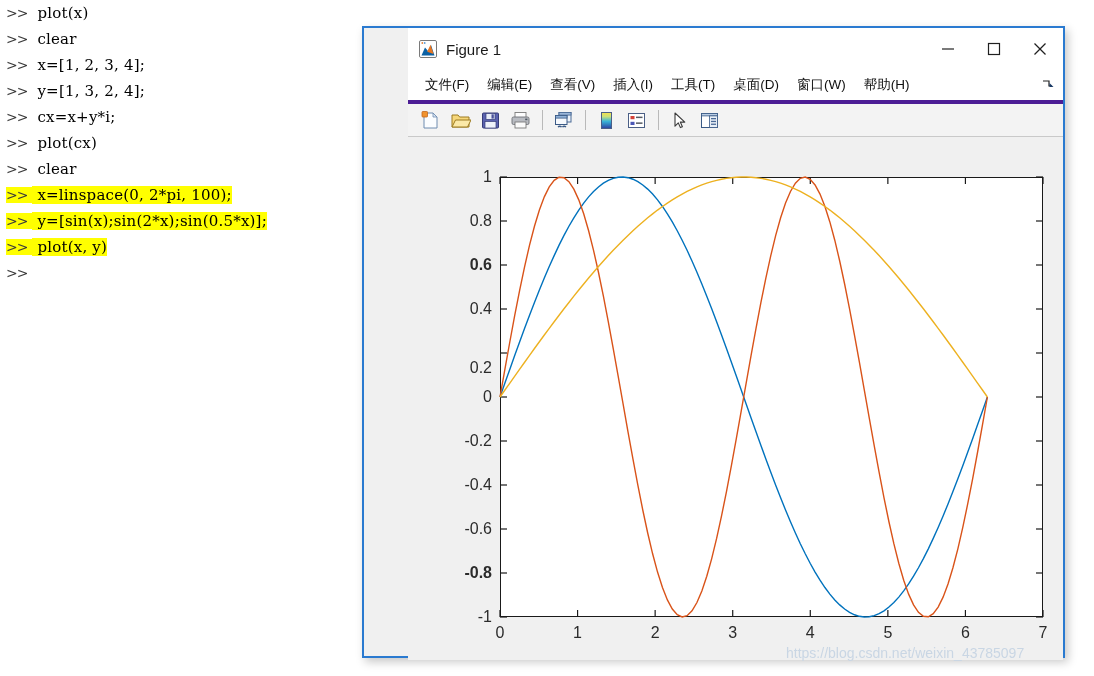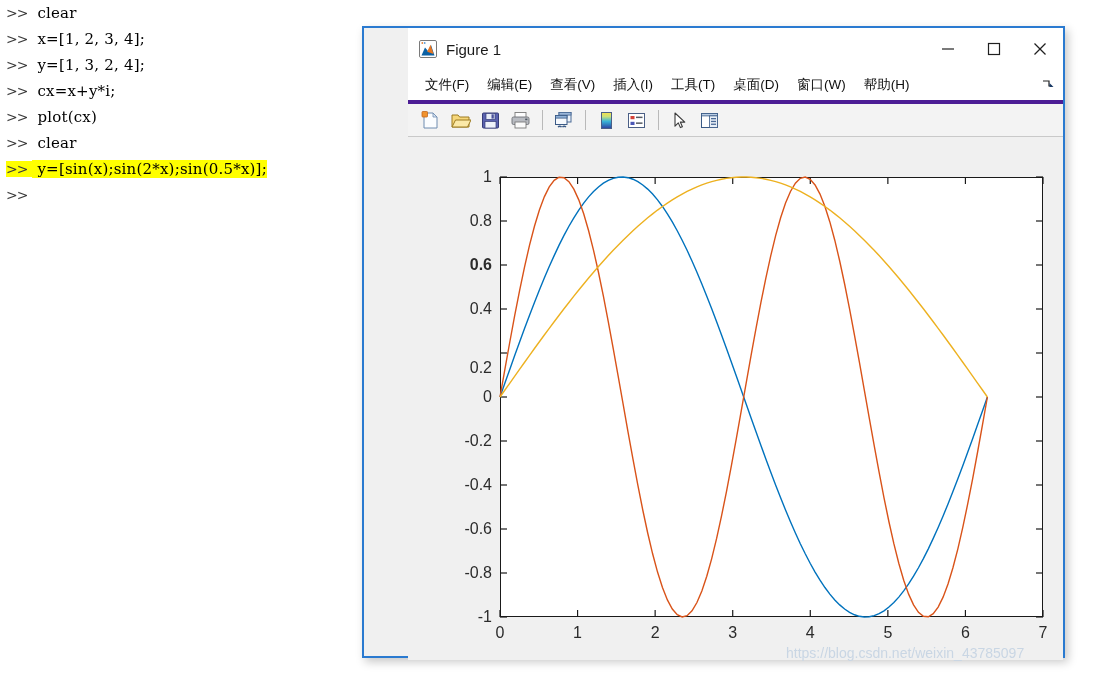--- a/index.html
+++ b/index.html
@@ -222,27 +222,30 @@
     font-size: 14px;
     color: #c9d6e4;
     white-space: nowrap;
     pointer-events: none;
   }
 </style>
 </head>
 <body>
 
 <div id="console">
+    <div class="cmd-line"><span class="prompt">&gt;&gt;</span><span class="code"> plot(x)</span></div>
     <div class="cmd-line"><span class="prompt">&gt;&gt;</span><span class="code"> clear</span></div>
     <div class="cmd-line"><span class="prompt">&gt;&gt;</span><span class="code"> x=[1, 2, 3, 4];</span></div>
     <div class="cmd-line"><span class="prompt">&gt;&gt;</span><span class="code"> y=[1, 3, 2, 4];</span></div>
     <div class="cmd-line"><span class="prompt">&gt;&gt;</span><span class="code"> cx=x+y*i;</span></div>
     <div class="cmd-line"><span class="prompt">&gt;&gt;</span><span class="code"> plot(cx)</span></div>
     <div class="cmd-line"><span class="prompt">&gt;&gt;</span><span class="code"> clear</span></div>
+    <div class="cmd-line hl"><span class="prompt">&gt;&gt;</span><span class="code"> x=linspace(0, 2*pi, 100);</span></div>
     <div class="cmd-line hl"><span class="prompt">&gt;&gt;</span><span class="code"> y=[sin(x);sin(2*x);sin(0.5*x)];</span></div>
+    <div class="cmd-line hl"><span class="prompt">&gt;&gt;</span><span class="code"> plot(x, y)</span></div>
     <div class="cmd-line"><span class="prompt">&gt;&gt;</span><span class="code"></span></div>
   </div>
 
 <div id="figwin">
 
   <div id="titlebar">
     <span id="app-icon">
       <svg width="18" height="18" viewBox="0 0 18 18">
         <rect x="0.5" y="0.5" width="17" height="17" rx="1.5" fill="#ffffff" stroke="#7a7a7a"></rect>
         <rect x="1.5" y="1.5" width="15" height="3" fill="#ffffff"></rect>
@@ -421,21 +424,21 @@
     <div id="ylabels">
         <div class="ytick-label" style="top: 0px;">1</div>
         <div class="ytick-label" style="top: 44px;">0.8</div>
         <div class="ytick-label" style="top: 88px; font-weight: bold;">0.6</div>
         <div class="ytick-label" style="top: 132px; text-align: right;">0.4</div>
         <div class="ytick-label" style="top: 191px;">0.2</div>
         <div class="ytick-label" style="top: 220px;">0</div>
         <div class="ytick-label" style="top: 264px;">-0.2</div>
         <div class="ytick-label" style="top: 308px;">-0.4</div>
         <div class="ytick-label" style="top: 352px;">-0.6</div>
-        <div class="ytick-label" style="top: 396px;">-0.8</div>
+        <div class="ytick-label" style="top: 396px; font-weight: bold;">-0.8</div>
         <div class="ytick-label" style="top: 440px;">-1</div>
       </div>
     <div id="xlabels">
         <div class="xtick-label" style="left: 0px;">0</div>
         <div class="xtick-label" style="left: 77.5714px;">1</div>
         <div class="xtick-label" style="left: 155.143px;">2</div>
         <div class="xtick-label" style="left: 232.714px;">3</div>
         <div class="xtick-label" style="left: 310.286px;">4</div>
         <div class="xtick-label" style="left: 387.857px;">5</div>
         <div class="xtick-label" style="left: 465.429px;">6</div>

